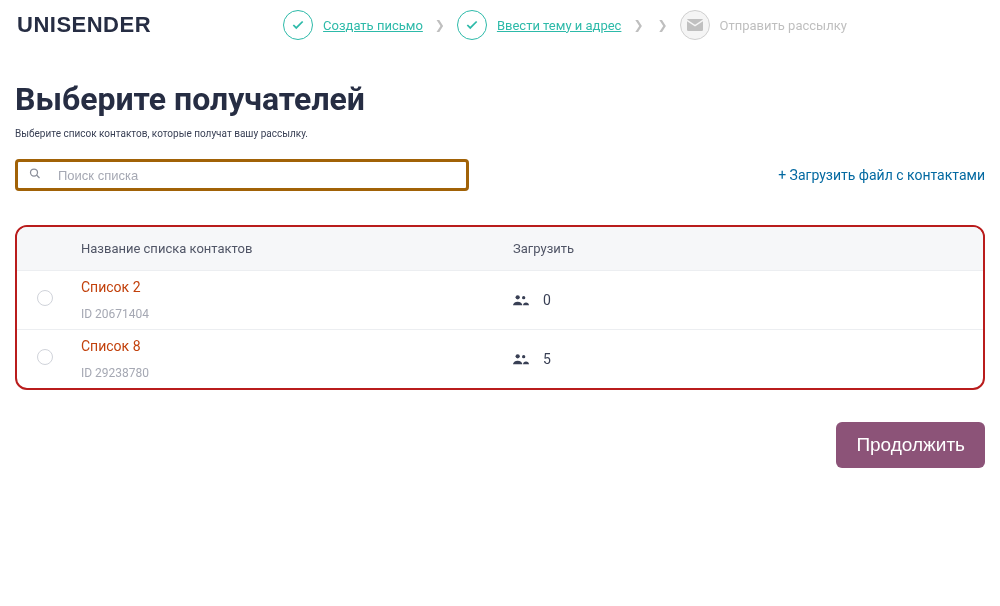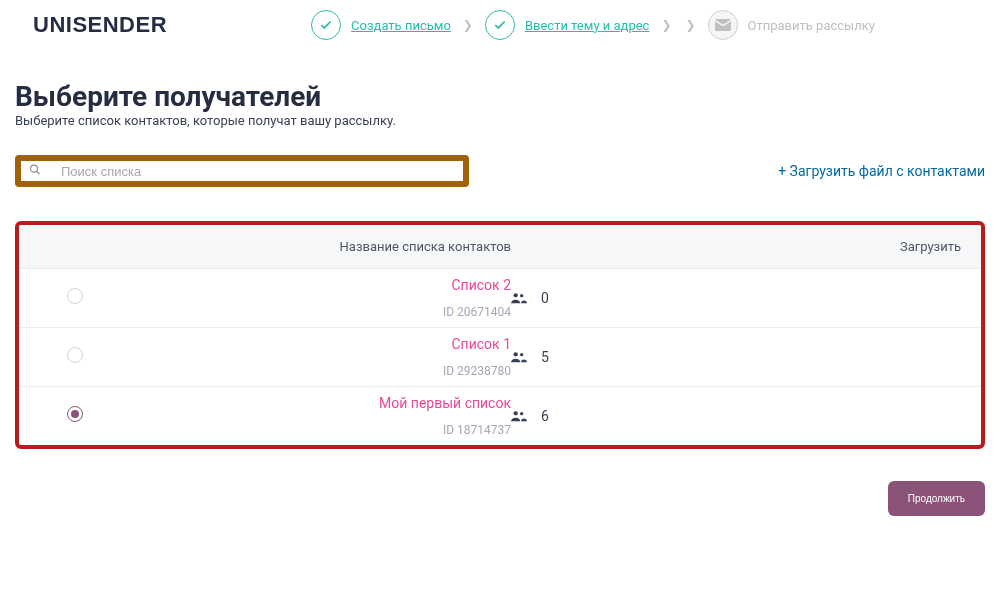--- a/index.html
+++ b/index.html
@@ -6,22 +6,22 @@
     body {
       font-family: -apple-system, BlinkMacSystemFont, "Segoe UI", Roboto, Arial, sans-serif;
       background: #fff;
       width: 1000px;
       height: 606px;
       overflow: hidden;
     }
     .header {
       display: flex;
       align-items: center;
-      padding: 10px 33px;
-      gap: 24px;
+      padding: 10px 17px;
+      gap: 12px;
     }
     .logo {
       font-family: Arial, sans-serif;
       font-weight: 900;
       font-size: 22px;
       color: #262d43;
       letter-spacing: 0.5px;
       margin-right: 120px;
     }
     .stepper {
@@ -60,43 +60,44 @@
       padding: 0 2px;
     }
     .check-svg { width: 14px; height: 14px; }
     .people-svg { width: 16px; height: 14px; }
     .mail-svg { width: 16px; height: 12px; }
 
     .main {
       padding: 30px 15px 0 15px;
     }
     .page-title {
-      font-size: 28px;
+      font-size: 32px;
       font-weight: 700;
       color: #262d43;
+      margin-bottom: 10px;
     }
     .page-subtitle {
-      font-size: 13px;
+      font-size: 10px;
       color: #383f54;
-      margin-bottom: 27px;
+      margin-bottom: 20px;
     }
     .controls-row {
       display: flex;
       justify-content: space-between;
       align-items: center;
       margin-bottom: 34px;
     }
     .search-box {
       position: relative;
       width: 454px;
     }
     .search-input {
       width: 100%;
       height: 32px;
-      border: 6px solid #a16207;
+      border: 3px solid #a16207;
       border-radius: 4px;
       padding-left: 40px;
       font-size: 13px;
       color: #505566;
     }
     .search-input::placeholder { color: #a5a8b3; }
     .search-icon {
       position: absolute;
       left: 14px;
       top: 50%;
@@ -104,24 +105,23 @@
       color: #8a8e9a;
       font-size: 13px;
     }
     .upload-link {
       color: #0369a1;
       font-size: 14px;
       cursor: pointer;
     }
 
     .table {
-      border: 4px solid #b91c1c;
-      border-radius: 6px;
+      border: 2px solid #b91c1c;
+      border-radius: 12px;
       overflow: hidden;
-      text-align: right;
     }
     .table-header {
       display: flex;
       background: #f6f7f9;
       padding: 14px 20px;
       font-size: 13px;
       color: #505566;
     }
     .col-radio { width: 44px; flex-shrink: 0; }
     .col-name { flex: 1; }
@@ -149,21 +149,21 @@
       width: 8px;
       height: 8px;
       background: #8c5378;
       border-radius: 50%;
       top: 50%;
       left: 50%;
       transform: translate(-50%, -50%);
     }
     .list-name {
       font-size: 14px;
-      color: #ec4899;
+      color: #c2410c;
     }
     .list-id {
       font-size: 12px;
       color: #a5a8b3;
       margin-top: 12px;
     }
     .contacts-cell {
       display: flex;
       align-items: center;
       gap: 14px;
@@ -180,21 +180,21 @@
       display: flex;
       justify-content: flex-end;
       margin-top: 32px;
     }
     .continue-btn {
       background: #8c5378;
       color: #fff;
       border: none;
       border-radius: 6px;
       padding: 12px 20px;
-      font-size: 10px;
+      font-size: 19px;
       cursor: pointer;
     }
   </style>
 </head>
 <body>
 
 <div class="header">
   <div class="logo">UNISENDER</div>
   <div class="stepper">
     <div class="step">
@@ -265,48 +265,32 @@
             <path d="M0 16c0-3.3 3.1-5.5 7-5.5s7 2.2 7 5.5H0z"></path>
             <path d="M15 16c0-2.5 2-4.2 4.5-4.2s4.5 1.7 4.5 4.2H15z"></path>
           </svg>
         <span>0</span>
       </div>
     </div>
 
     <div class="table-row">
       <div class="col-radio"><span class="radio"></span></div>
       <div class="col-name">
-        <div class="list-name">Список 1</div>
+        <div class="list-name">Список 8</div>
         <div class="list-id">ID 29238780</div>
       </div>
       <div class="col-contacts contacts-cell">
         <svg class="people-icon-small" viewBox="0 0 24 16">
             <circle cx="7" cy="4" r="3.2"></circle>
             <circle cx="16" cy="4.5" r="2.5"></circle>
             <path d="M0 16c0-3.3 3.1-5.5 7-5.5s7 2.2 7 5.5H0z"></path>
             <path d="M15 16c0-2.5 2-4.2 4.5-4.2s4.5 1.7 4.5 4.2H15z"></path>
           </svg>
         <span>5</span>
       </div>
     </div>
 
-    <div class="table-row">
-      <div class="col-radio"><span class="radio selected"></span></div>
-      <div class="col-name">
-        <div class="list-name">Мой первый список</div>
-        <div class="list-id">ID 18714737</div>
-      </div>
-      <div class="col-contacts contacts-cell">
-        <svg class="people-icon-small" viewBox="0 0 24 16">
-            <circle cx="7" cy="4" r="3.2"></circle>
-            <circle cx="16" cy="4.5" r="2.5"></circle>
-            <path d="M0 16c0-3.3 3.1-5.5 7-5.5s7 2.2 7 5.5H0z"></path>
-            <path d="M15 16c0-2.5 2-4.2 4.5-4.2s4.5 1.7 4.5 4.2H15z"></path>
-          </svg>
-        <span>6</span>
-      </div>
-    </div>
   </div>
 
   <div class="footer-row">
     <button class="continue-btn">Продолжить</button>
   </div>
 </div>
 
 </body></html>

